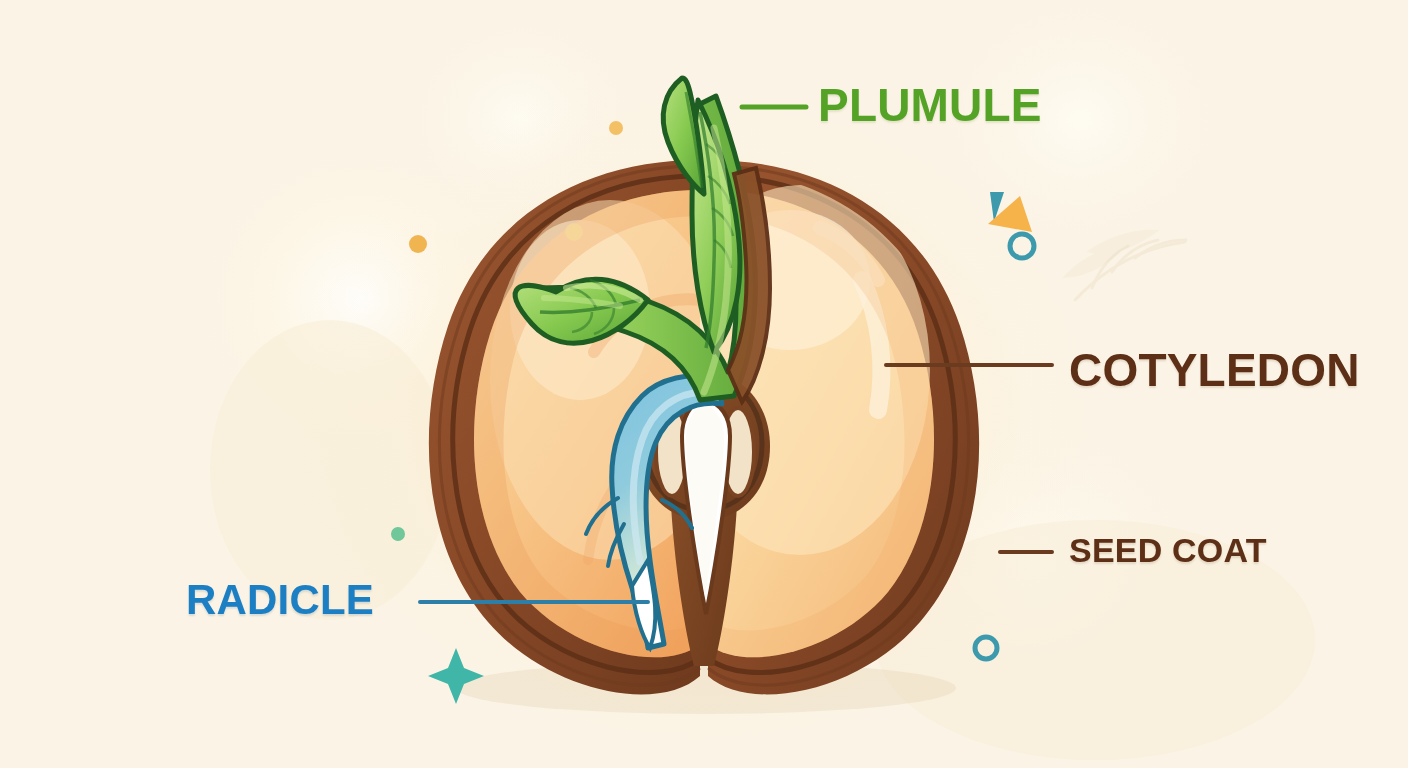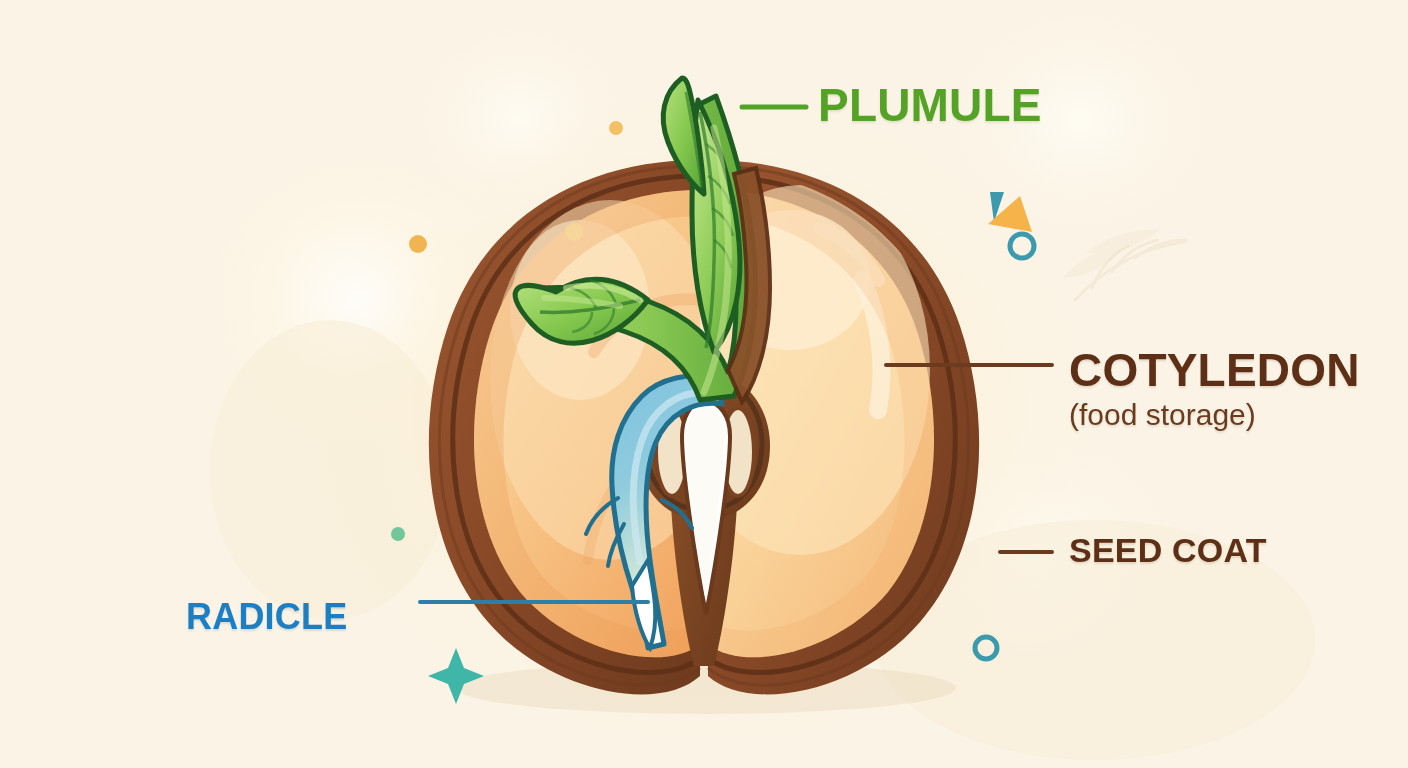--- a/index.html
+++ b/index.html
@@ -59,21 +59,21 @@
     color: #5d2f16;
     text-shadow: 0 2px 2px rgba(120,80,50,0.16);
   }
   #label-seedcoat .main { font-size: 34px; }
   #label-radicle {
     left: 186px;
     top: 578px;
     color: #1d7fc3;
     text-shadow: 0 2px 2px rgba(60,110,150,0.18);
   }
-  #label-radicle .main { font-size: 36px; margin-top: 20px; }
+  #label-radicle .main { font-size: 42px; }
 </style>
 </head>
 <body>
 
 <div id="stage">
 
   <svg id="art" viewBox="0 0 1408 768">
     <defs>
       <radialGradient id="bgGlow1" cx="50%" cy="50%" r="50%">
         <stop offset="0%" stop-color="#ffffff" stop-opacity="0.95"></stop>
@@ -360,21 +360,20 @@
       <circle cx="574" cy="232" r="9" fill="#f7d79a" opacity="0.85"></circle>
     </g>
   </svg>
 
   <div class="label" id="label-plumule">
     <span class="main">PLUMULE</span>
   </div>
 
   <div class="label" id="label-cotyledon">
     <span class="main">COTYLEDON</span>
-    <span class="sub">(food storage)</span>
   </div>
 
   <div class="label" id="label-seedcoat">
     <span class="main">SEED COAT</span>
   </div>
 
   <div class="label" id="label-radicle">
     <span class="main">RADICLE</span>
   </div>
 

